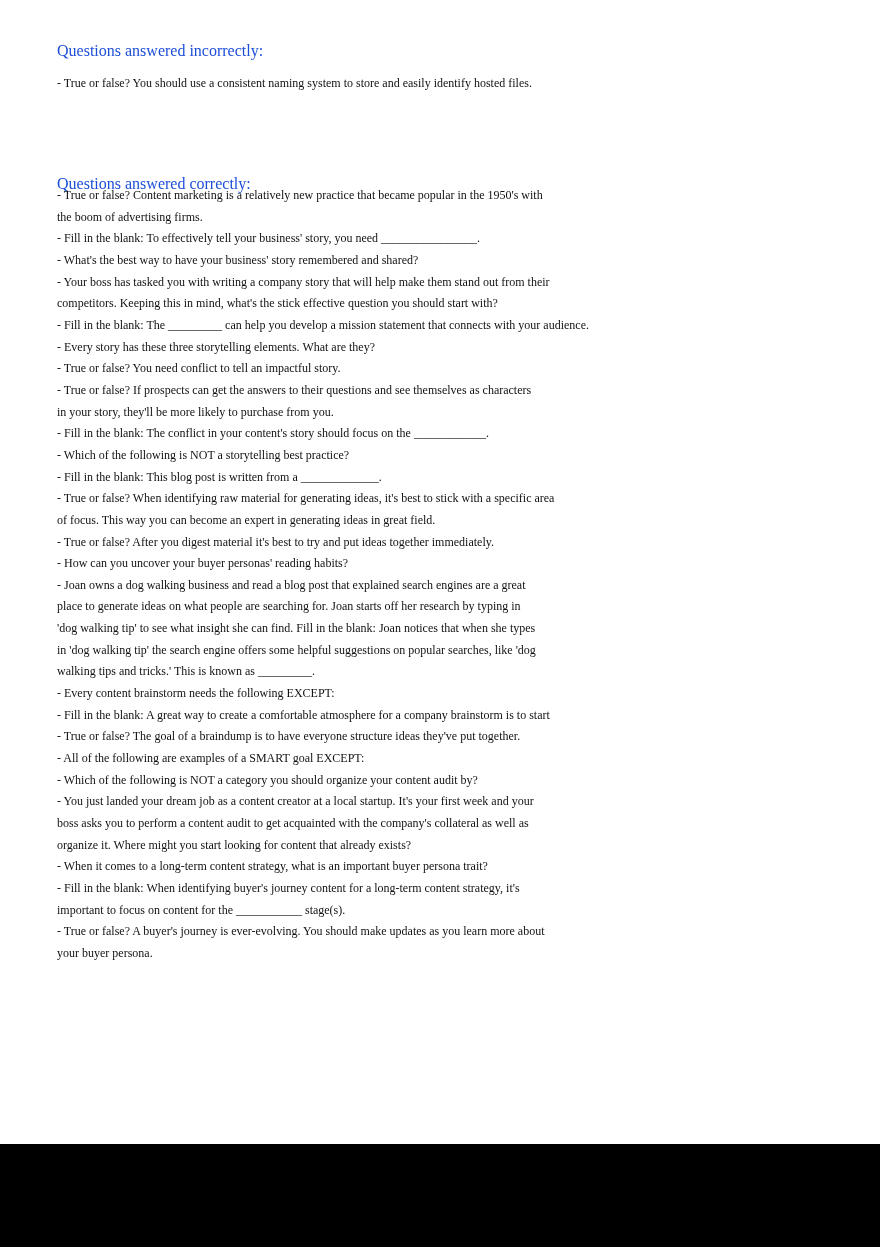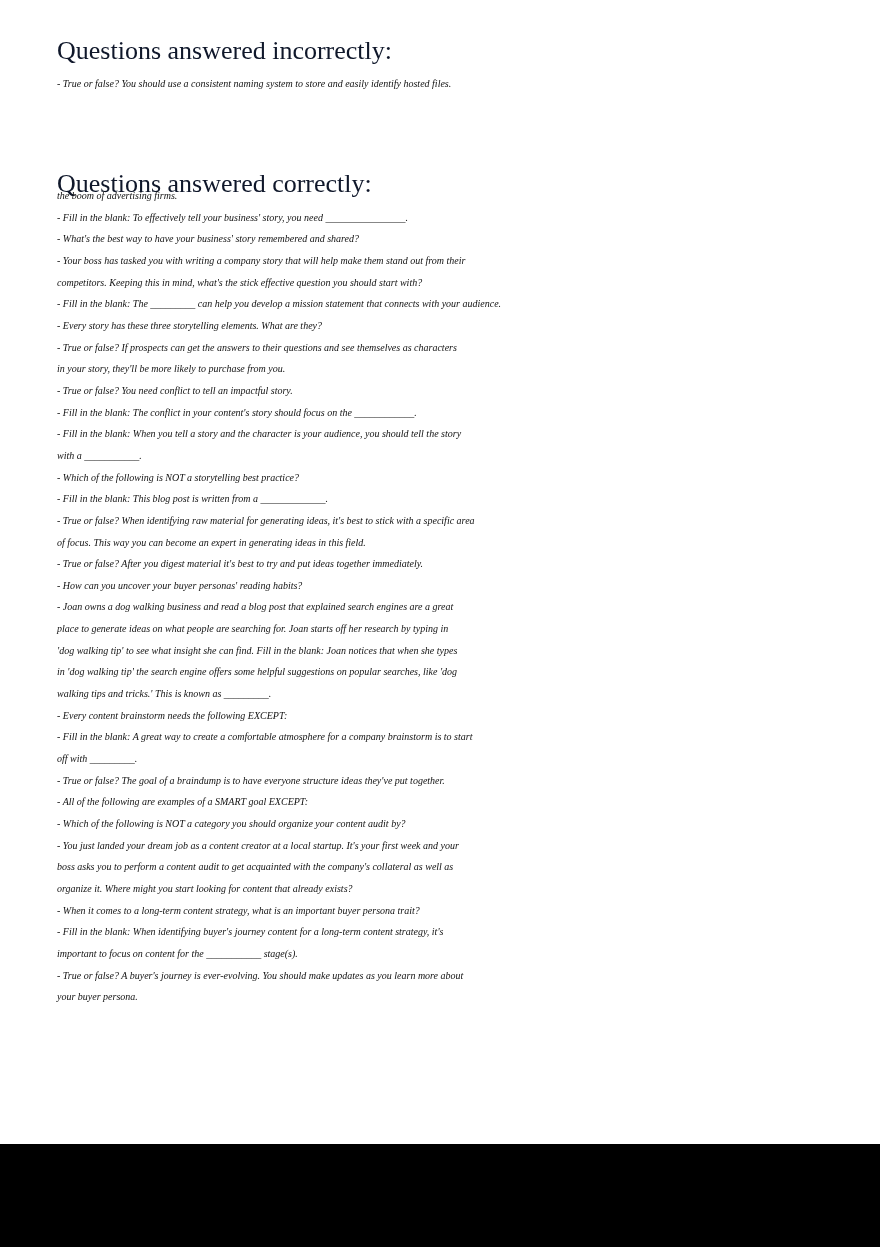--- a/index.html
+++ b/index.html
@@ -1,52 +1,51 @@
 <!DOCTYPE html>
 <html><head>
 <meta charset="utf-8">
 <style>
   html, body { margin:0; padding:0; }
   body { width:880px; height:1247px; background:#000; position:relative; overflow:hidden;
     font-family:"Liberation Serif", "DejaVu Serif", serif; color:#111; }
   .page { position:absolute; left:0; top:0; width:880px; height:1144px; background:#fff; }
-  .heading { position:absolute; left:57px; font-size:26px; line-height:26px; color:#0f172a; margin:0; font-weight:normal; }
+  .heading { position:absolute; left:57px; font-size:16px; line-height:26px; color:#1d4ed8; margin:0; font-weight:normal; }
   .list { position:absolute; left:57px; width:800px; margin:0; padding:0; list-style:none; }
-  .item { font-size:10px; line-height:21.65px; padding-left:9.5px; text-indent:-9.5px; white-space:pre-wrap;font-style:italic; }
+  .item { font-size:12px; line-height:21.65px; padding-left:9.5px; text-indent:-9.5px; white-space:pre-wrap; }
   .line { display:block; }
 </style>
 </head>
 <body>
 
 <div class="page">
   <h2 class="heading" style="top:38px;">Questions answered incorrectly:</h2>
   <ul class="list" style="top:73px;">
       <li class="item"><span class="line">- True or false? You should use a consistent naming system to store and easily identify hosted files.</span></li>
     </ul>
 
   <h2 class="heading" style="top:151px;margin-top:20px;">Questions answered correctly:</h2>
   <ul class="list" style="top:185px;">
-      <li class="item"><span class="line">the boom of advertising firms.</span></li>
+      <li class="item"><span class="line">- True or false? Content marketing is a relatively new practice that became popular in the 1950's with</span><span class="line">the boom of advertising firms.</span></li>
       <li class="item"><span class="line">- Fill in the blank: To effectively tell your business' story, you need ________________.</span></li>
       <li class="item"><span class="line">- What's the best way to have your business' story remembered and shared?</span></li>
       <li class="item"><span class="line">- Your boss has tasked you with writing a company story that will help make them stand out from their</span><span class="line">competitors. Keeping this in mind, what's the stick effective question you should start with?</span></li>
       <li class="item"><span class="line">- Fill in the blank: The _________ can help you develop a mission statement that connects with your audience.</span></li>
       <li class="item"><span class="line">- Every story has these three storytelling elements. What are they?</span></li>
+      <li class="item"><span class="line">- True or false? You need conflict to tell an impactful story.</span></li>
       <li class="item"><span class="line">- True or false? If prospects can get the answers to their questions and see themselves as characters</span><span class="line">in your story, they'll be more likely to purchase from you.</span></li>
-      <li class="item"><span class="line">- True or false? You need conflict to tell an impactful story.</span></li>
       <li class="item"><span class="line">- Fill in the blank: The conflict in your content's story should focus on the ____________.</span></li>
-      <li class="item"><span class="line">- Fill in the blank: When you tell a story and the character is your audience, you should tell the story</span><span class="line">with a ___________.</span></li>
       <li class="item"><span class="line">- Which of the following is NOT a storytelling best practice?</span></li>
       <li class="item"><span class="line">- Fill in the blank: This blog post is written from a _____________.</span></li>
-      <li class="item"><span class="line">- True or false? When identifying raw material for generating ideas, it's best to stick with a specific area</span><span class="line">of focus. This way you can become an expert in generating ideas in this field.</span></li>
+      <li class="item"><span class="line">- True or false? When identifying raw material for generating ideas, it's best to stick with a specific area</span><span class="line">of focus. This way you can become an expert in generating ideas in great field.</span></li>
       <li class="item"><span class="line">- True or false? After you digest material it's best to try and put ideas together immediately.</span></li>
       <li class="item"><span class="line">- How can you uncover your buyer personas' reading habits?</span></li>
       <li class="item"><span class="line">- Joan owns a dog walking business and read a blog post that explained search engines are a great</span><span class="line">place to generate ideas on what people are searching for. Joan starts off her research by typing in</span><span class="line">'dog walking tip' to see what insight she can find. Fill in the blank: Joan notices that when she types</span><span class="line">in 'dog walking tip' the search engine offers some helpful suggestions on popular searches, like 'dog</span><span class="line">walking tips and tricks.' This is known as _________.</span></li>
       <li class="item"><span class="line">- Every content brainstorm needs the following EXCEPT:</span></li>
-      <li class="item"><span class="line">- Fill in the blank: A great way to create a comfortable atmosphere for a company brainstorm is to start</span><span class="line">off with _________.</span></li>
+      <li class="item"><span class="line">- Fill in the blank: A great way to create a comfortable atmosphere for a company brainstorm is to start</span></li>
       <li class="item"><span class="line">- True or false? The goal of a braindump is to have everyone structure ideas they've put together.</span></li>
       <li class="item"><span class="line">- All of the following are examples of a SMART goal EXCEPT:</span></li>
       <li class="item"><span class="line">- Which of the following is NOT a category you should organize your content audit by?</span></li>
       <li class="item"><span class="line">- You just landed your dream job as a content creator at a local startup. It's your first week and your</span><span class="line">boss asks you to perform a content audit to get acquainted with the company's collateral as well as</span><span class="line">organize it. Where might you start looking for content that already exists?</span></li>
       <li class="item"><span class="line">- When it comes to a long-term content strategy, what is an important buyer persona trait?</span></li>
       <li class="item"><span class="line">- Fill in the blank: When identifying buyer's journey content for a long-term content strategy, it's</span><span class="line">important to focus on content for the ___________ stage(s).</span></li>
       <li class="item"><span class="line">- True or false? A buyer's journey is ever-evolving. You should make updates as you learn more about</span><span class="line">your buyer persona.</span></li>
     </ul>
 </div>
 

